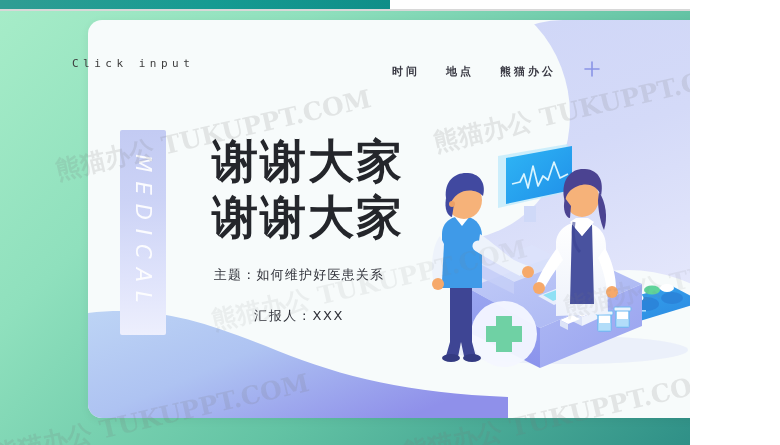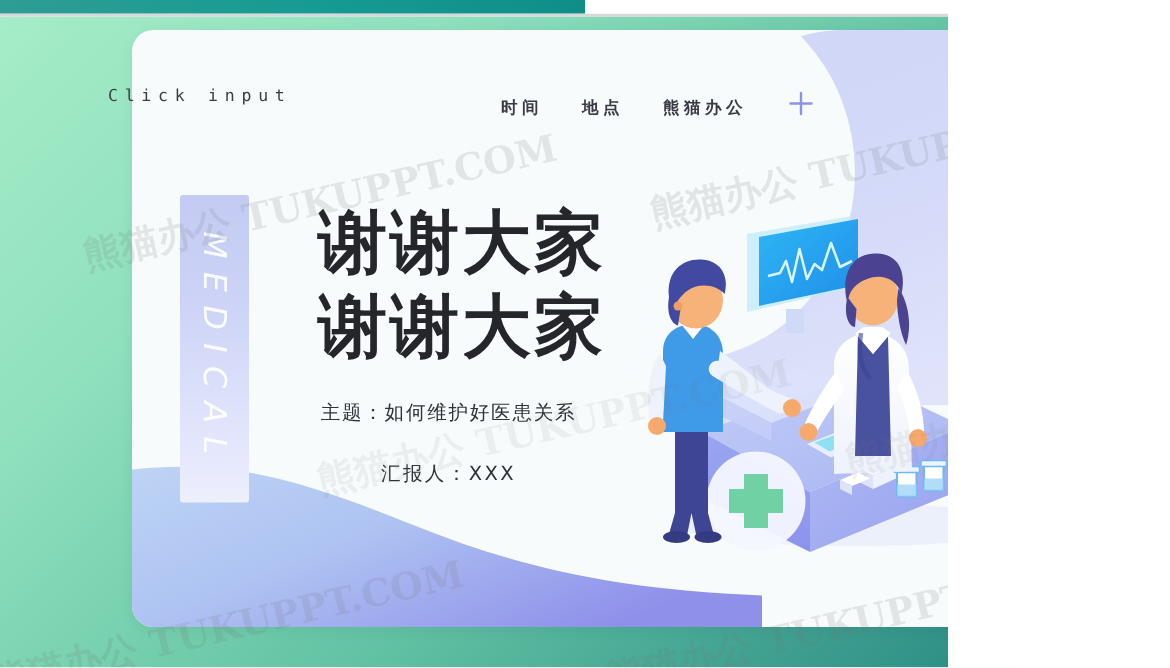--- a/index.html
+++ b/index.html
@@ -4,21 +4,21 @@
 <style>
   html,body{margin:0;padding:0;}
   body{
     width:780px;height:445px;overflow:hidden;
     background:#ffffff;
     font-family:"Liberation Sans","DejaVu Sans",sans-serif;
   }
 
   
   #slide-root{
-    position:relative;width:632px;height:445px;overflow:hidden;
+    position:relative;width:690px;height:445px;overflow:hidden;
     background:#ffffff;
   }
 
   
   .top-strip{
     position:absolute;left:0;top:0;height:9px;width:390px;
     background:linear-gradient(90deg,#2f9d93 0%,#159b92 55%,#0f8e88 100%);
     z-index:60;
   }
   .top-strip-rest{

